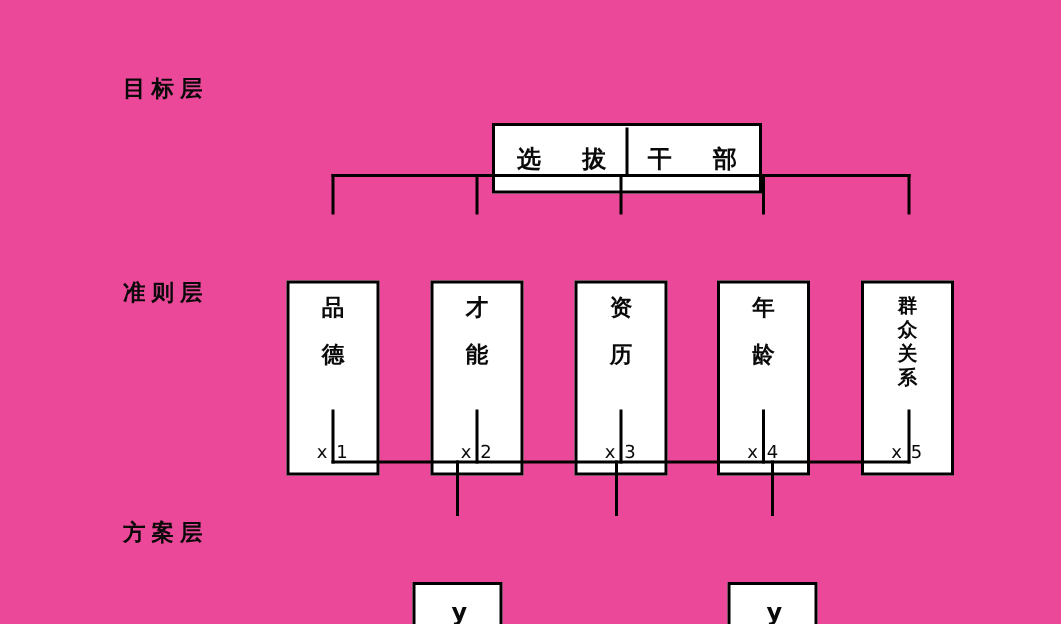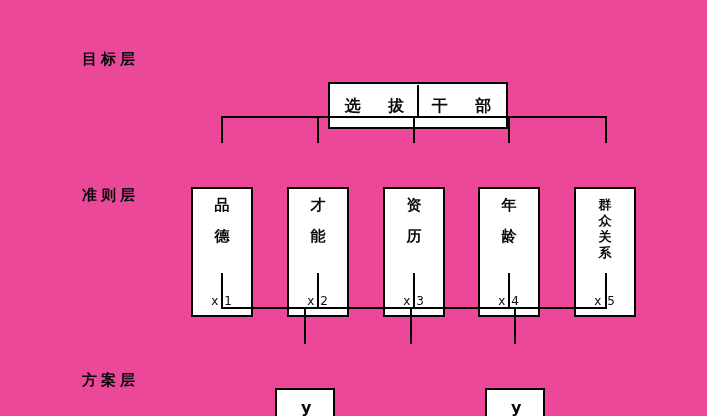--- a/index.html
+++ b/index.html
@@ -96,21 +96,21 @@
 </style>
 </head>
 <body>
 
 <div id="diagram">
 
   <div class="layer-label" style="left:82px; top:52px;">目标层</div>
 
   <div class="layer-label" style="left:82px; top:188px;">准则层</div>
 
-  <div class="layer-label" style="left:82px; top:373px;">方案层</div>
+  <div class="layer-label" style="left:82px; top:348px;">方案层</div>
 
   <div class="node node-goal" style="left:328px; top:38px; width:180px; height:47px;">选 拔 干 部</div>
 
   <div class="conn-v" style="left:417px; top:85px; height:32px;"></div>
   <div class="conn-h" style="left:221px; top:116px; width:386px;"></div>
 
   <div class="conn-v" style="left:221px; top:116px; height:27px;"></div>
   <div class="conn-v" style="left:317px; top:116px; height:27px;"></div>
   <div class="conn-v" style="left:413px; top:116px; height:27px;"></div>
   <div class="conn-v" style="left:508px; top:116px; height:27px;"></div>

